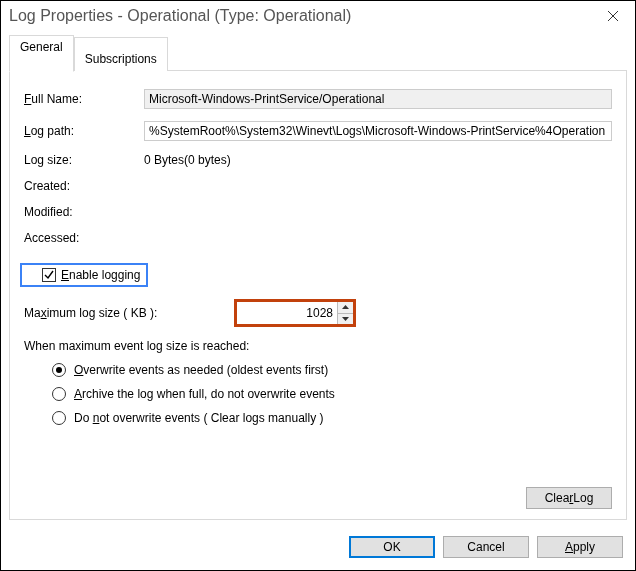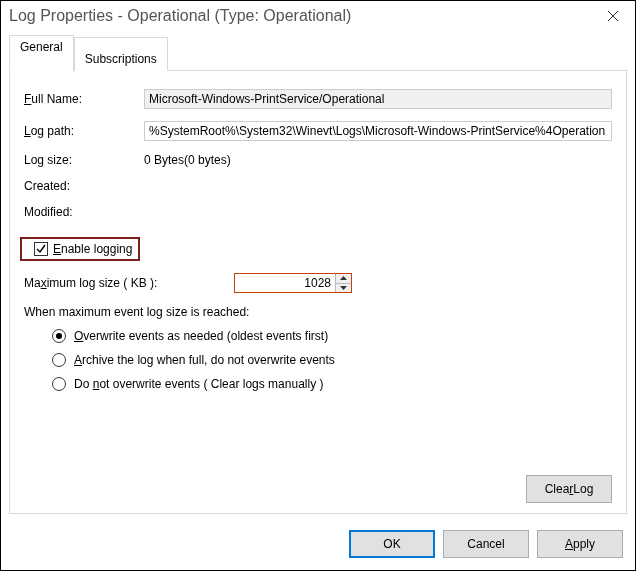--- a/index.html
+++ b/index.html
@@ -84,38 +84,38 @@
     background: #f0f0f0;
     padding: 2px 4px;
     font-family: inherit;
     font-size: 12px;
     height: 20px;
     color: #000;
   }
   .txt.white { background: #fff; }
   .mn { text-decoration: underline; } 
   .highlight-box {
-    border: 2px solid #7f1d1d;
+    border: 2px solid #3b82f6;
     display: inline-flex;
     align-items: center;
-    padding: 3px 6px 3px 12px;
+    padding: 3px 6px 3px 20px;
     margin-left: -4px;
   }
   .chk {
     width: 14px; height: 14px;
     border: 1px solid #333;
     margin-right: 5px;
     display: inline-flex; align-items: center; justify-content: center;
     background: #fff;
   }
   .chk svg { width: 10px; height: 10px; }
   .spin-wrap {
     display: inline-flex; align-items: stretch;
-    border: 1px solid #c2410c;
-    height: 20px;
+    border: 3px solid #c2410c;
+    height: 28px;
     background: #a3a3a3;
   }
   .spin-wrap input {
     border: none; width: 100px; text-align: right;
     padding: 0 4px; font-family: inherit; font-size: 12px;
     outline: none;
   }
   .spinbtns {
     width: 16px; display: flex; flex-direction: column;
     border-left: 1px solid #bbb;
@@ -139,21 +139,21 @@
     background: #fff;
   }
   .radio .dot {
     width: 6px; height: 6px; border-radius: 50%; background: #000;
   }
   .clearlog-area {
     position: absolute;
     right: 14px; bottom: 10px;
   }
   .btn {
-    min-width: 86px; height: 28px;
+    min-width: 86px; height: 22px;
     border: 1px solid #adadad;
     background: #e1e1e1;
     font-family: inherit; font-size: 12px;
     padding: 0 14px;
     display: inline-flex; align-items: center; justify-content: center;
   }
   .footer {
     display: flex; justify-content: flex-end;
     gap: 8px;
     padding: 8px 12px 12px 12px;
@@ -202,20 +202,24 @@
     <div class="formrow">
       <span class="lbl">Created:</span>
       <span class="val"></span>
     </div>
 
     <div class="formrow">
       <span class="lbl">Modified:</span>
       <span class="val"></span>
     </div>
 
+    <div class="formrow">
+      <span class="lbl">Accessed:</span>
+      <span class="val"></span>
+    </div>
 
     <div class="section-spacer"></div>
 
     <div style="margin-bottom:12px;">
       <span class="highlight-box">
         <span class="chk">
           <svg viewBox="0 0 10 10">
               <polyline points="1,5 4,8 9,1" fill="none" stroke="#000" stroke-width="1.4"></polyline>
             </svg>
         </span>

